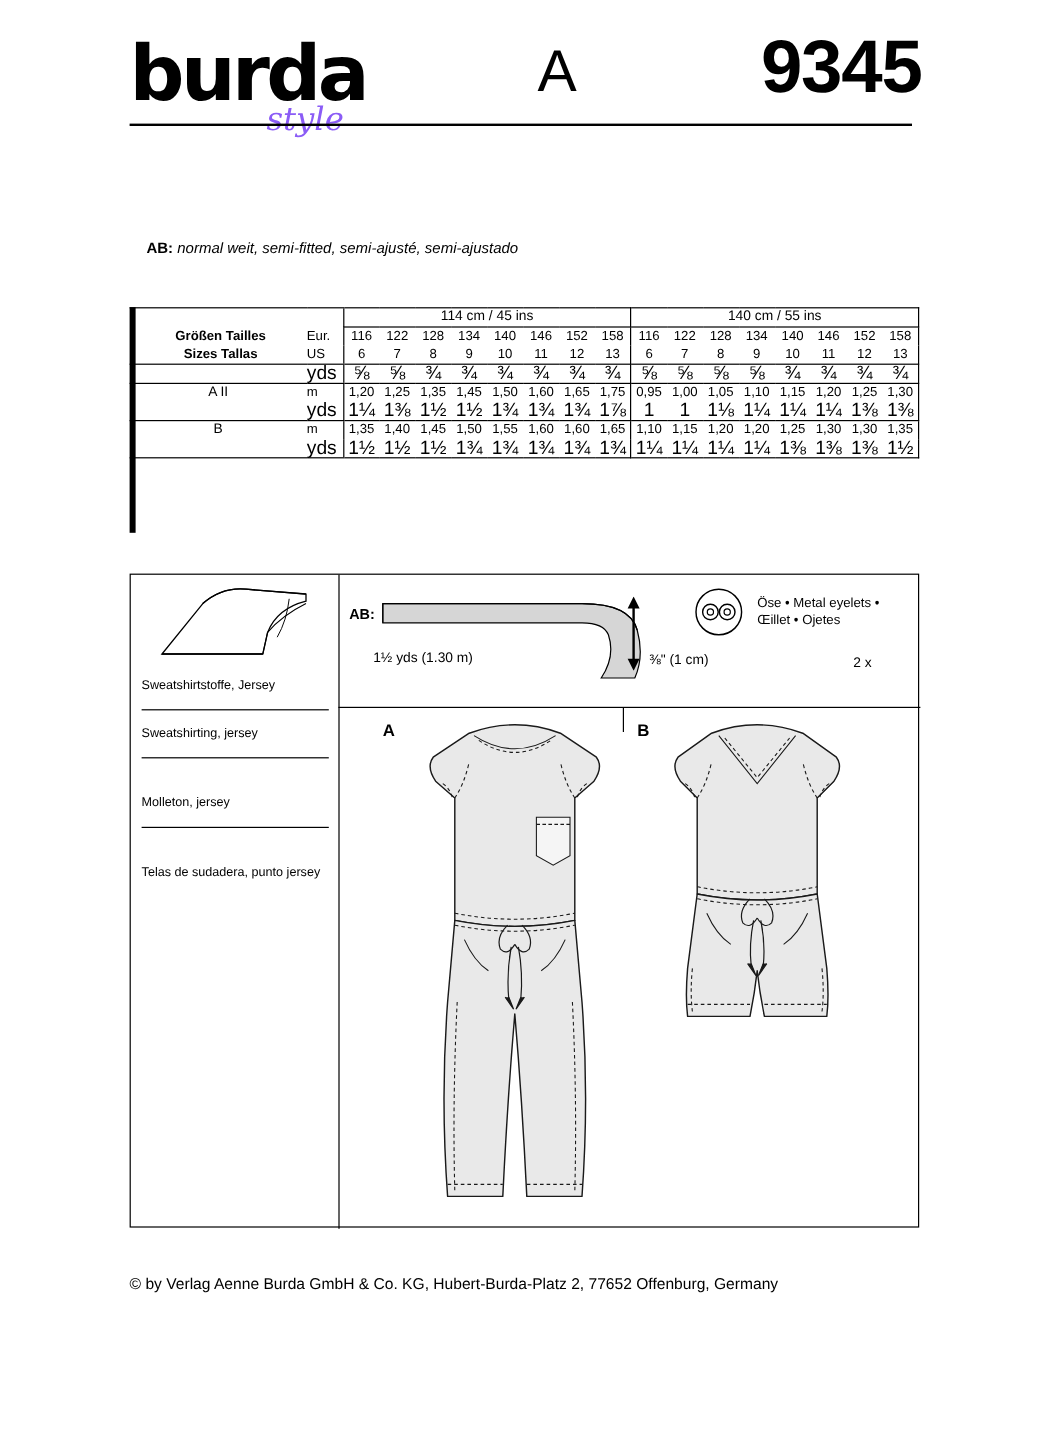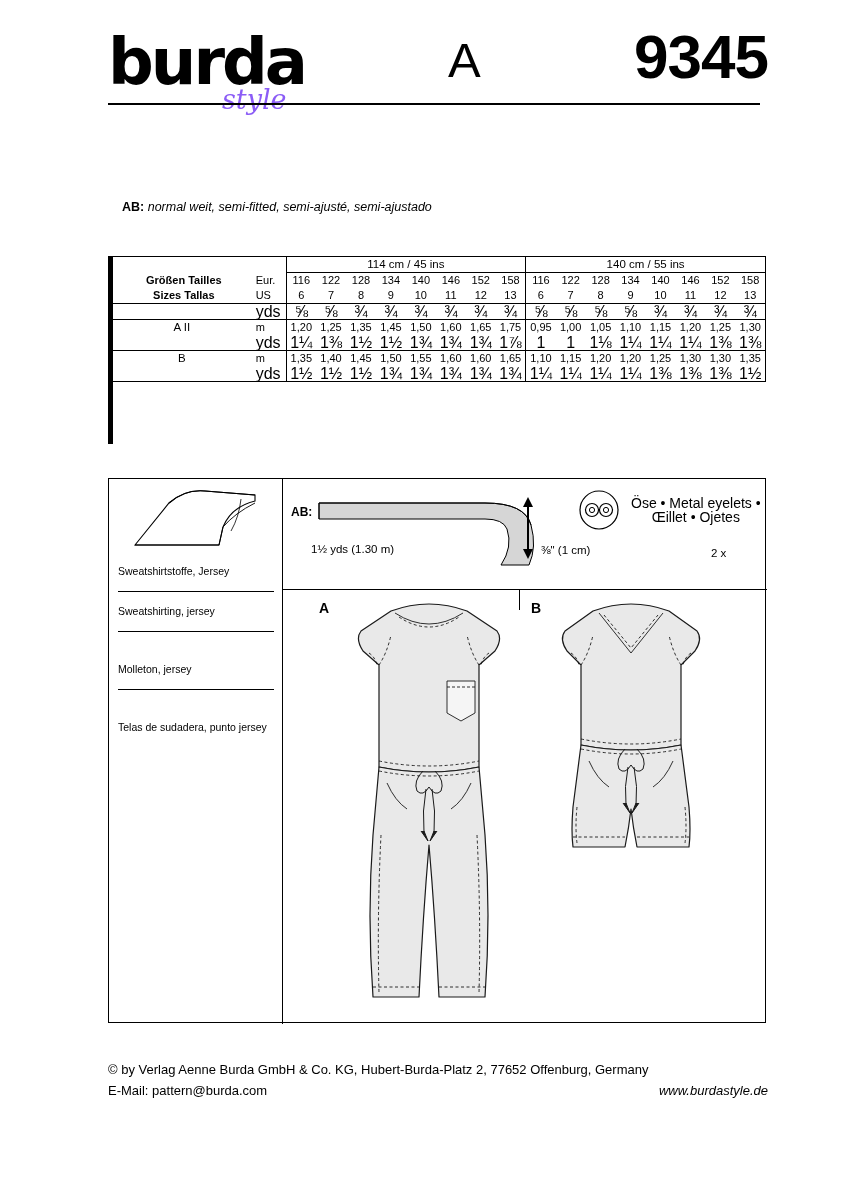--- a/index.html
+++ b/index.html
@@ -185,23 +185,22 @@
     font-size: 11.5px;
   }
   .ab-height {
     position: absolute;
     left: 258px; top: 65px;
     font-size: 11.5px;
   }
   .eyelet-text {
     position: absolute;
     left: 348px; top: 17px;
-    font-size: 14px;
+    font-size: 11px;
     line-height: 14px;
-    text-align: center;
   }
   .eyelet-qty {
     position: absolute;
     left: 428px; top: 68px;
     font-size: 11.5px;
   }
 
   .garment-area {
     position: absolute;
     left: 174px; top: 111px;
@@ -584,17 +583,13 @@
         <path d="M93 172 Q97 192 95 210"></path>
         <path d="M82 208 L89 218 L85 208" fill="#1a1a1a"></path>
         <path d="M98 208 L91 218 L95 208" fill="#1a1a1a"></path>
       </g>
     </svg>
   </div>
 </div>
 
 <div class="footer">
   <div class="footer-line1">© by Verlag Aenne Burda GmbH &amp; Co. KG, Hubert-Burda-Platz 2, 77652 Offenburg, Germany</div>
-  <div class="footer-line2">
-    <span>E-Mail: pattern@burda.com</span>
-    <span class="footer-web">www.burdastyle.de</span>
-  </div>
 </div>
 
 </body></html>

